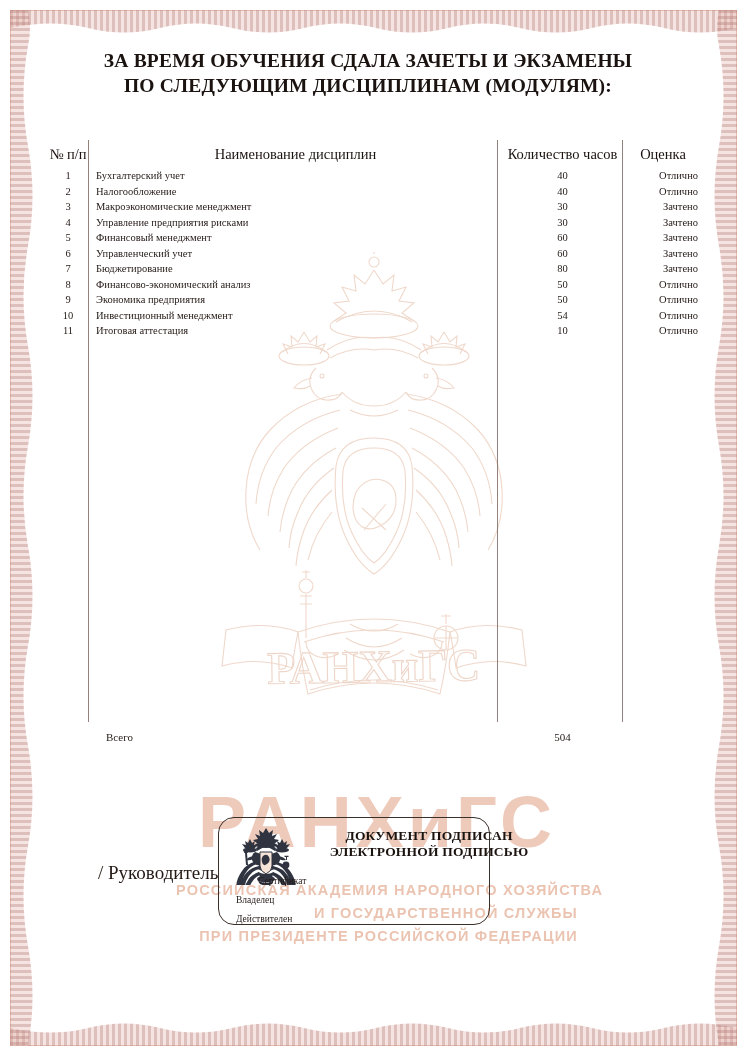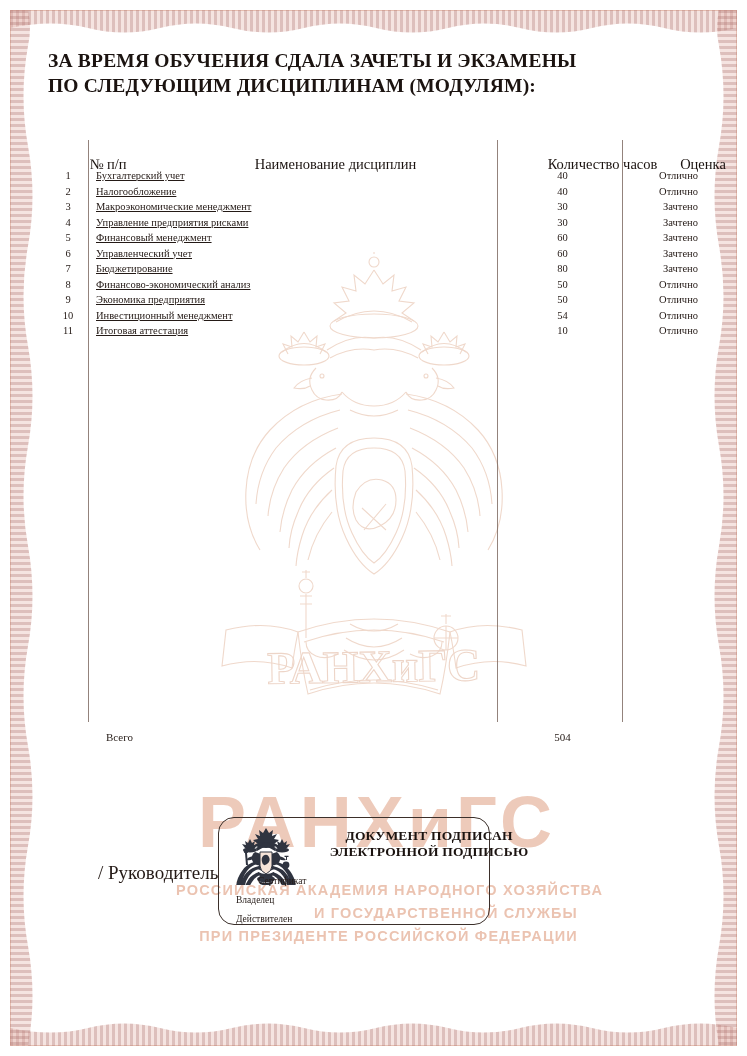--- a/index.html
+++ b/index.html
@@ -58,20 +58,21 @@
     opacity: 0.55;
     pointer-events: none;
   }
 
   
   #title-block {
     position: absolute;
     left: 48px;
     top: 48px;
     width: 640px;
+    text-align: center;
   }
   #title-block .tline {
     font-family: "Liberation Serif", serif;
     font-weight: bold;
     font-size: 19.5px;
     letter-spacing: 0.2px;
     color: #1b1310;
     line-height: 25px;
     white-space: nowrap;
   }
@@ -85,22 +86,21 @@
   }
   .tbl-header {
     position: relative;
     height: 22px;
   }
   .th {
     position: absolute;
     font-size: 14.5px;
     color: #1b1310;
     white-space: nowrap;
-    top: 16px;
-    margin-left: 40px;
+    top: 6px;
   }
   #th-num   { left: 0px;   width: 40px; text-align: center; }
   #th-name  { left: 45px;  width: 405px; text-align: center; }
   #th-hours { left: 452px; width: 125px; text-align: center; }
   #th-mark  { left: 580px; width: 70px;  text-align: center; }
 
   .tbl-rows {
     position: relative;
     margin-top: 8px;
   }
@@ -109,21 +109,21 @@
     height: 15.5px;
   }
   .cell {
     position: absolute;
     font-size: 10.5px;
     color: #241a16;
     white-space: nowrap;
     top: 0;
   }
   .c-num   { left: 0px;   width: 40px; text-align: center; }
-  .c-name  { left: 48px;  text-align: center; text-decoration: underline; }
+  .c-name  { left: 48px;  text-align: center; }
   .c-hours { left: 452px; width: 125px; text-align: center; }
   .c-mark  { left: 580px; width: 70px;  text-align: right; }
 
   
   .col-rule {
     position: absolute;
     top: 0;
     width: 1px;
     background: #6f5a50;
     opacity: 0.75;

